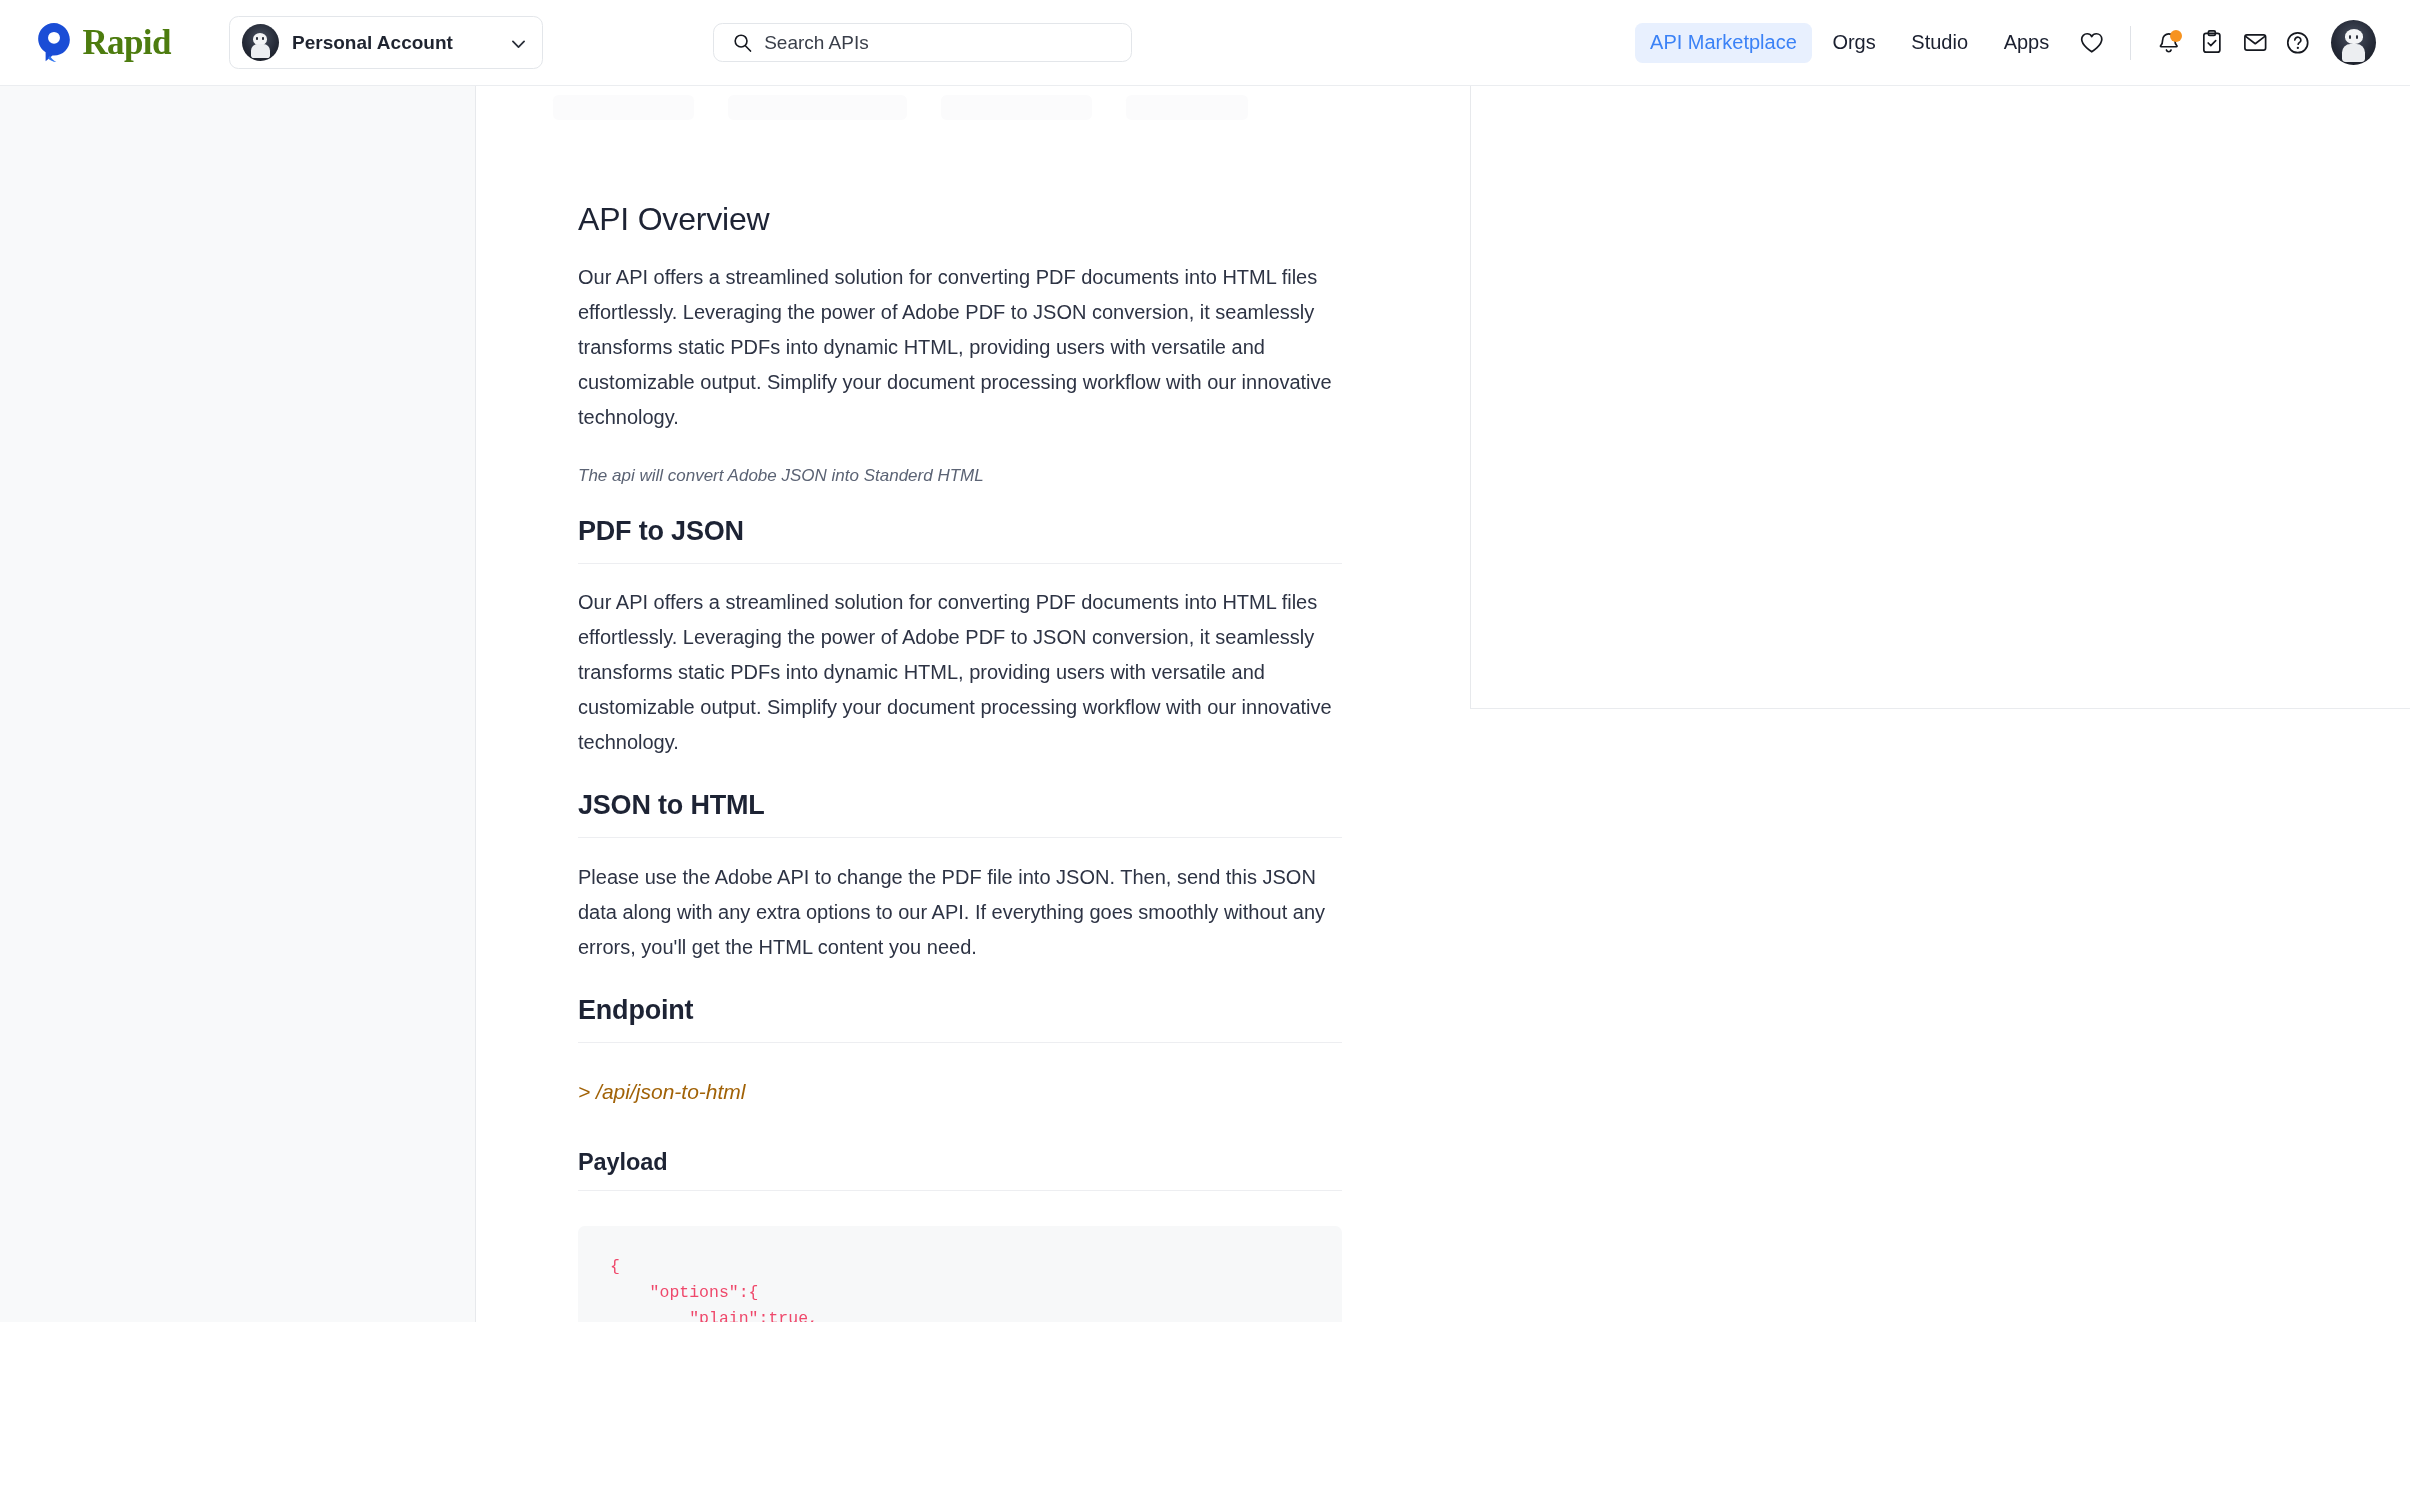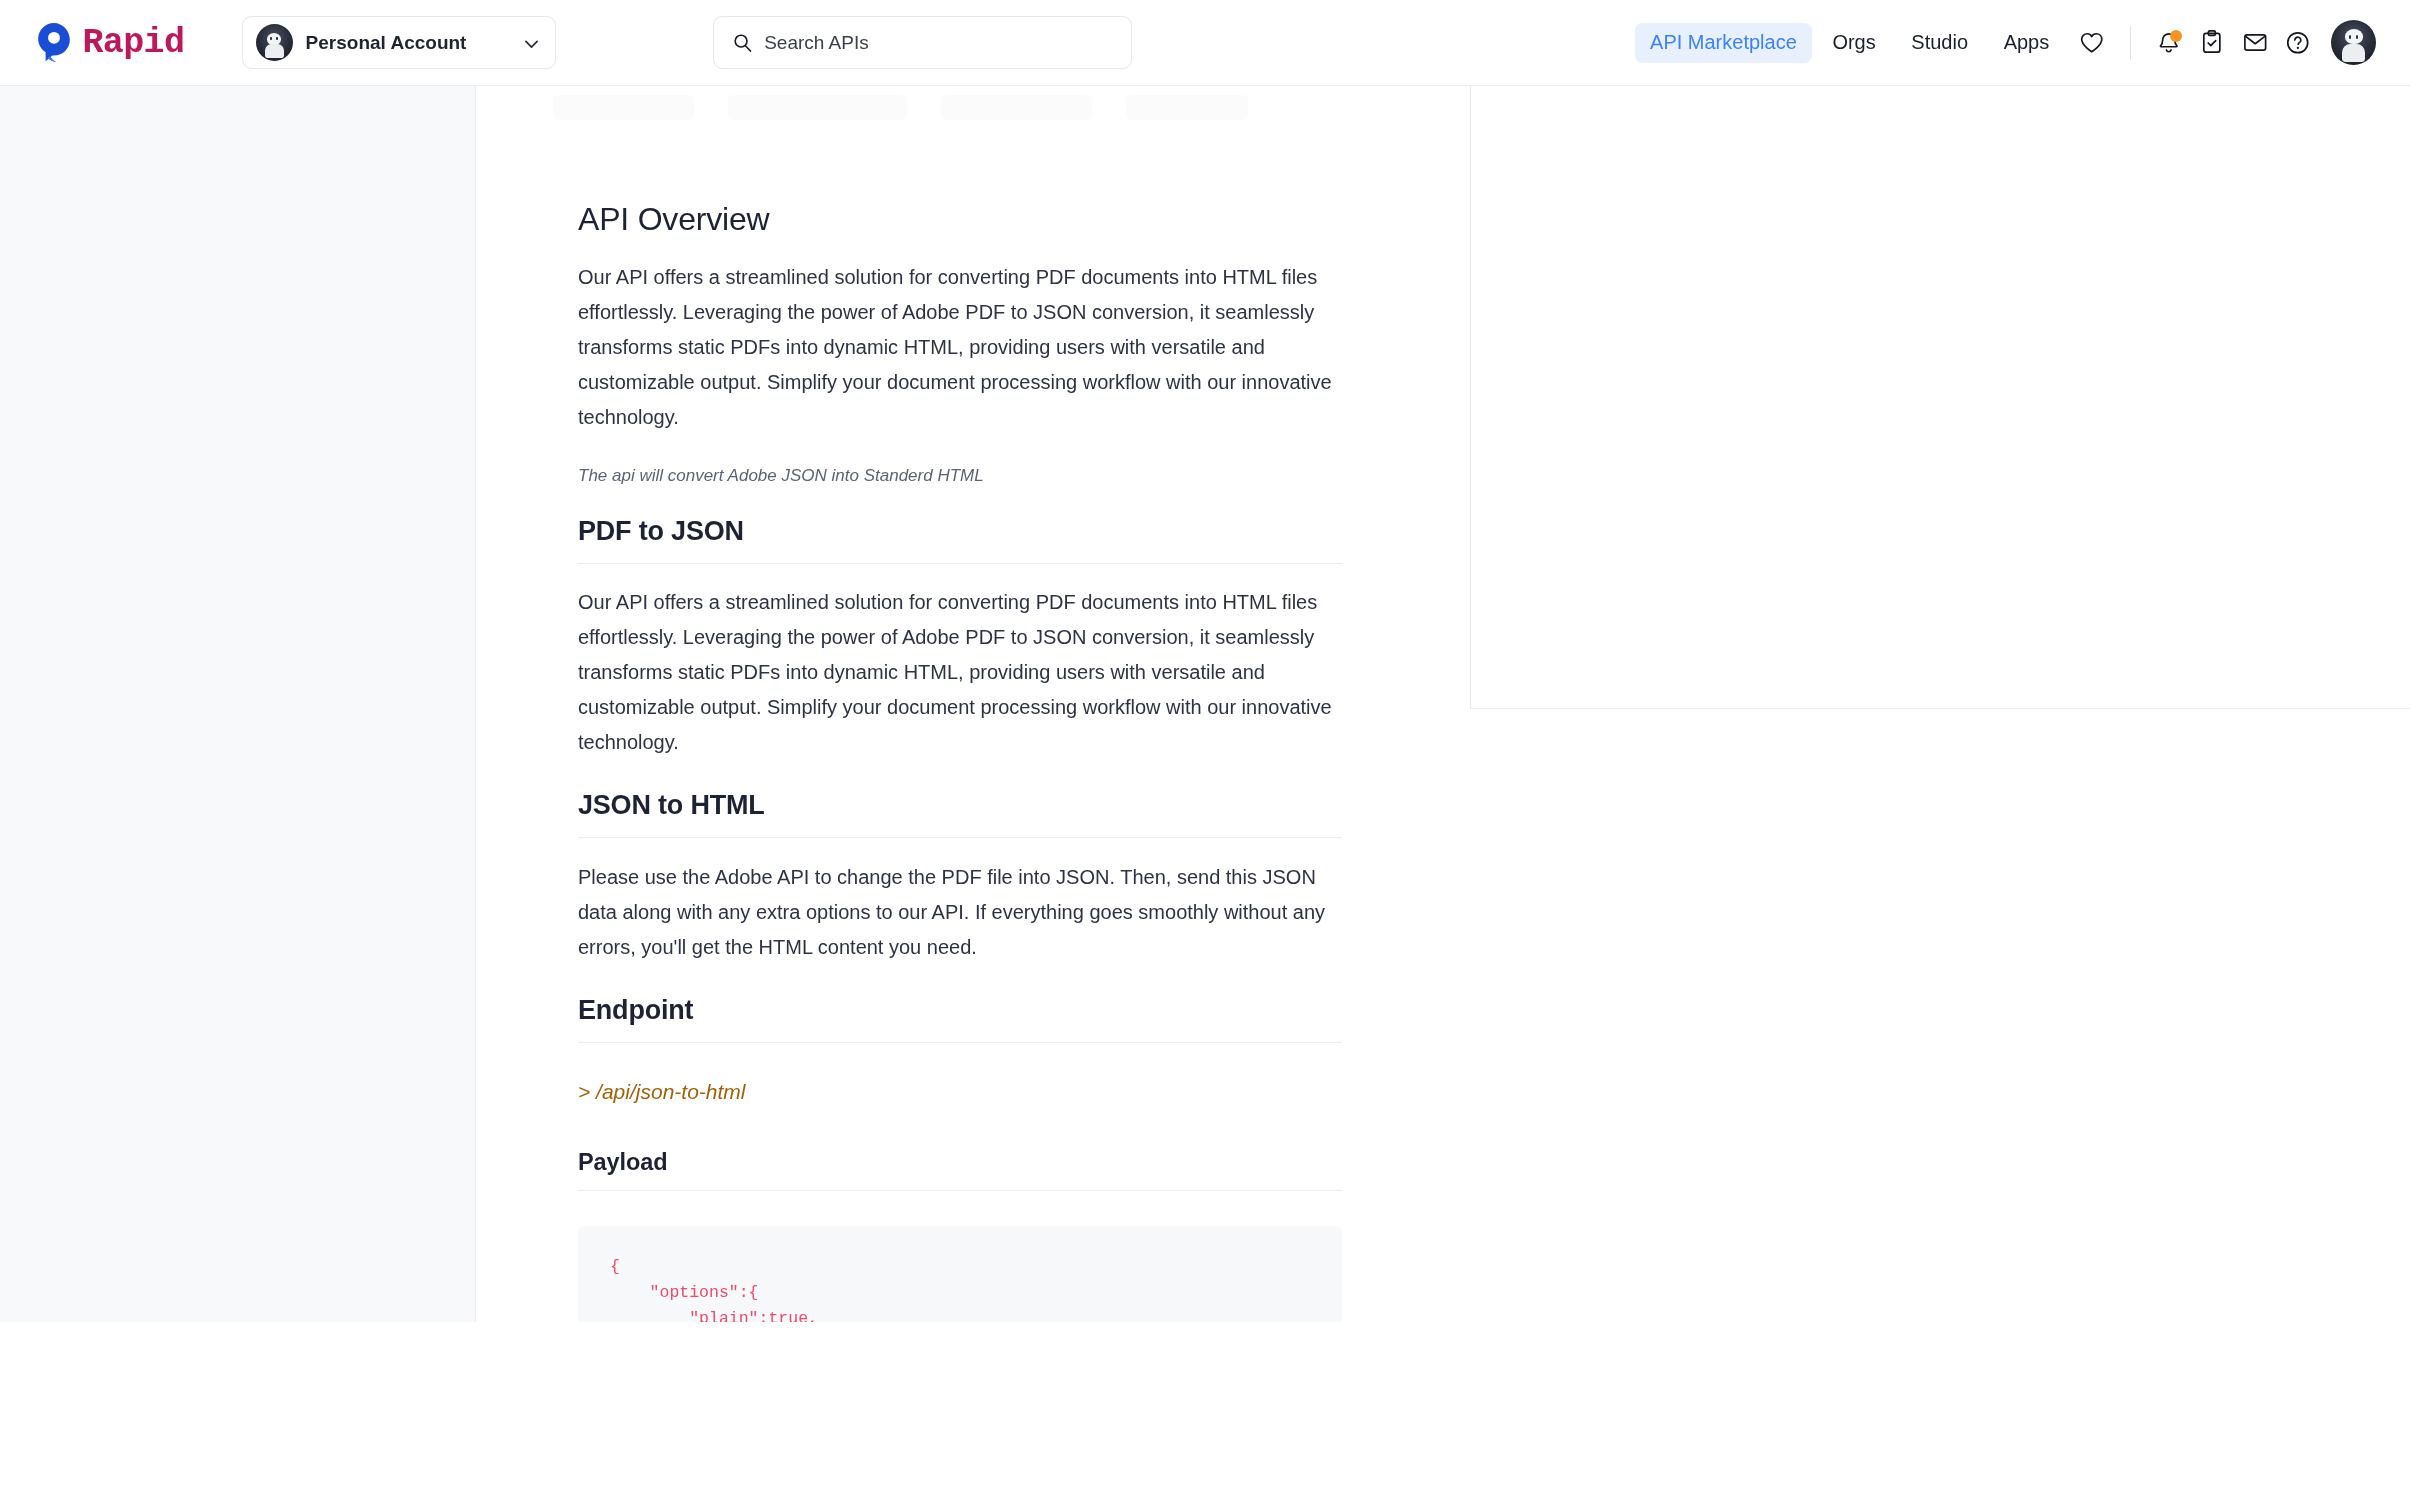--- a/index.html
+++ b/index.html
@@ -25,23 +25,23 @@
     display: flex;
     align-items: center;
     margin-left: 35px;
     gap: 9.4px;
     cursor: pointer;
   }
   .brand-logo { width: 38px; height: 41px; display:block; }
   .brand-name {
     font-size: 35px;
     font-weight: 700;
-    color: #be185d;
+    color: #4d7c0f;
     letter-spacing: -0.6px;
-    font-family: Liberation Mono, monospace;
+    font-family: Liberation Serif, serif;
   }
 
   .account-switcher {
     margin-left: 58px;
     height: 53px;
     width: 314px;
     border: 0.9px solid #e3e6ea;
     border-radius: 9.4px;
     background: #fff;
     display: flex;
@@ -73,21 +73,21 @@
     white-space: nowrap;
   }
   .chev {
     width: 13px; height: 8.5px; flex: none; color:#2a2f3a;
   }
 
   .search-box {
     position: absolute;
     left: 713px;
     width: 419px;
-    height: 53px;
+    height: 39px;
     border: 0.9px solid #e3e6ea;
     border-radius: 9.4px;
     background: #fff;
     display: flex;
     align-items: center;
     padding-left: 19px;
     cursor: text;
   }
   .search-box .mag { width:19px;height:19px;flex:none;color:#15181f; }
   .search-input {

